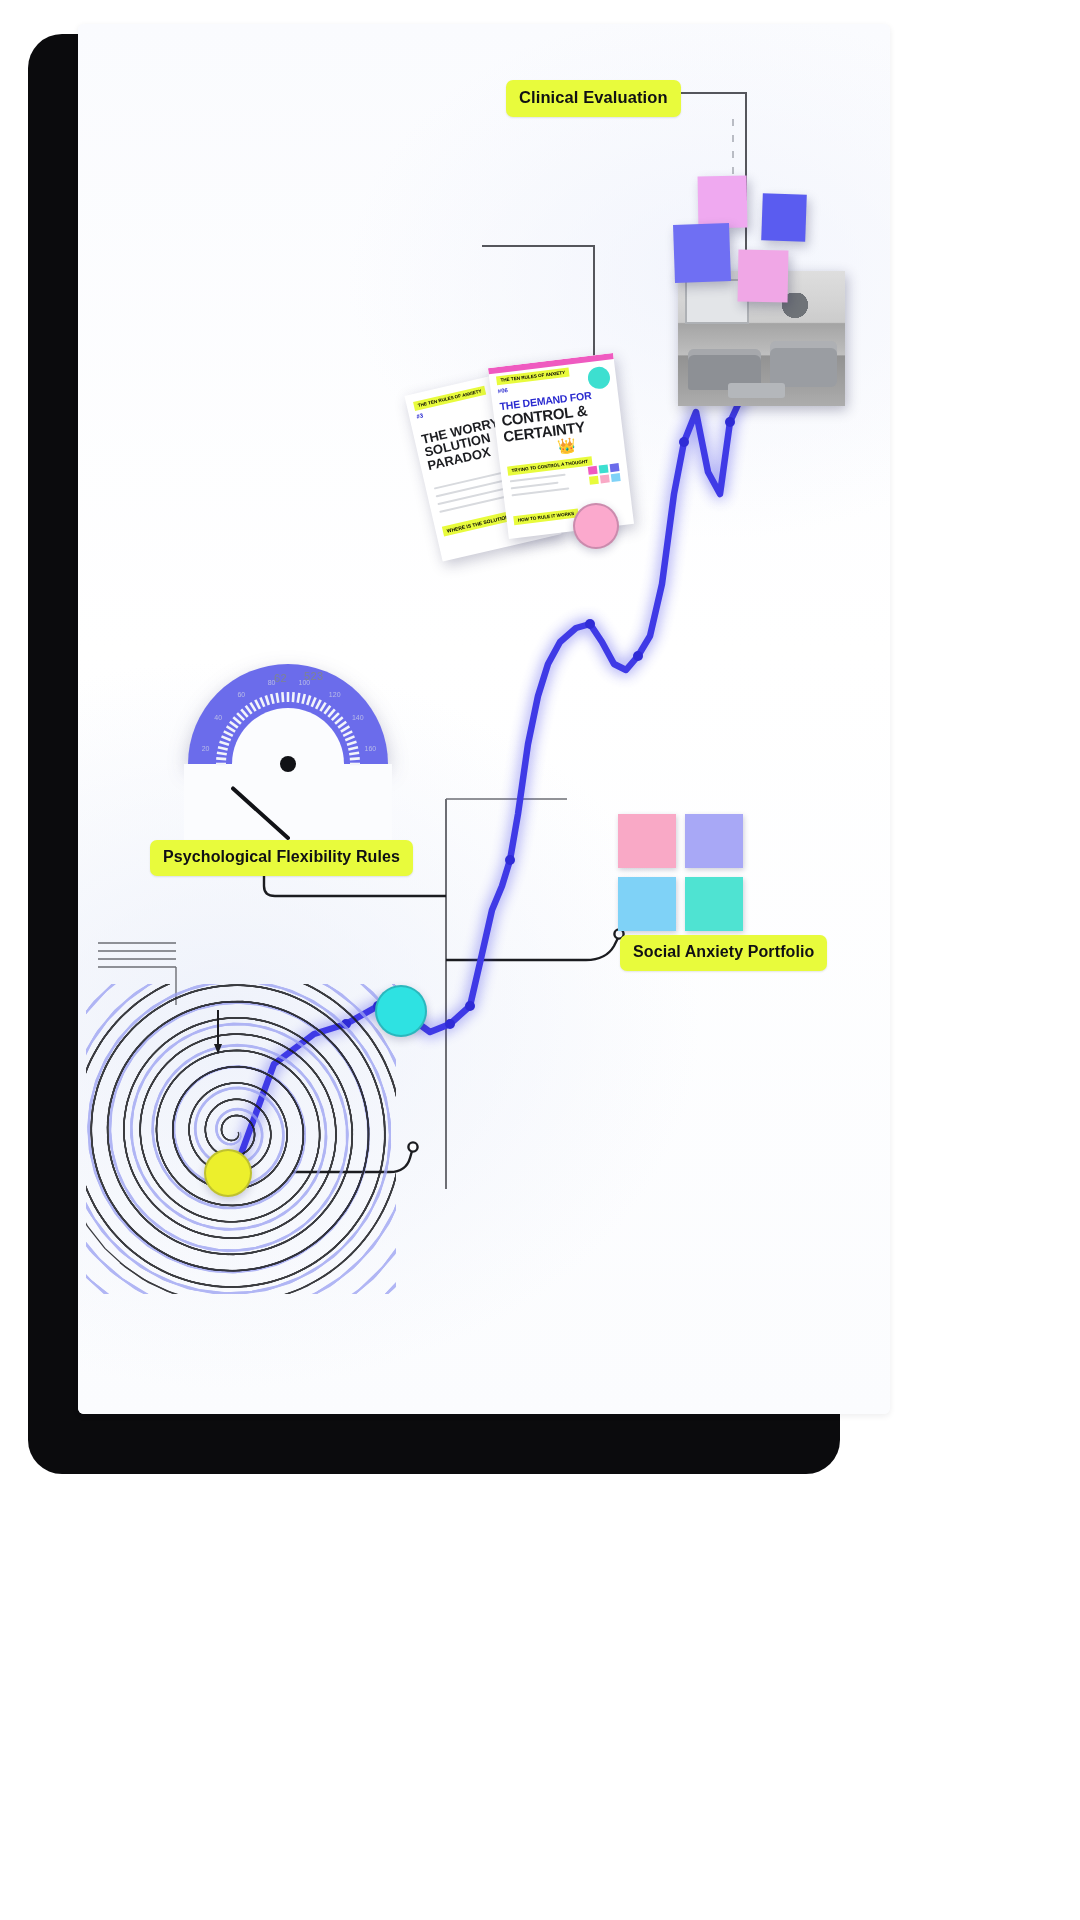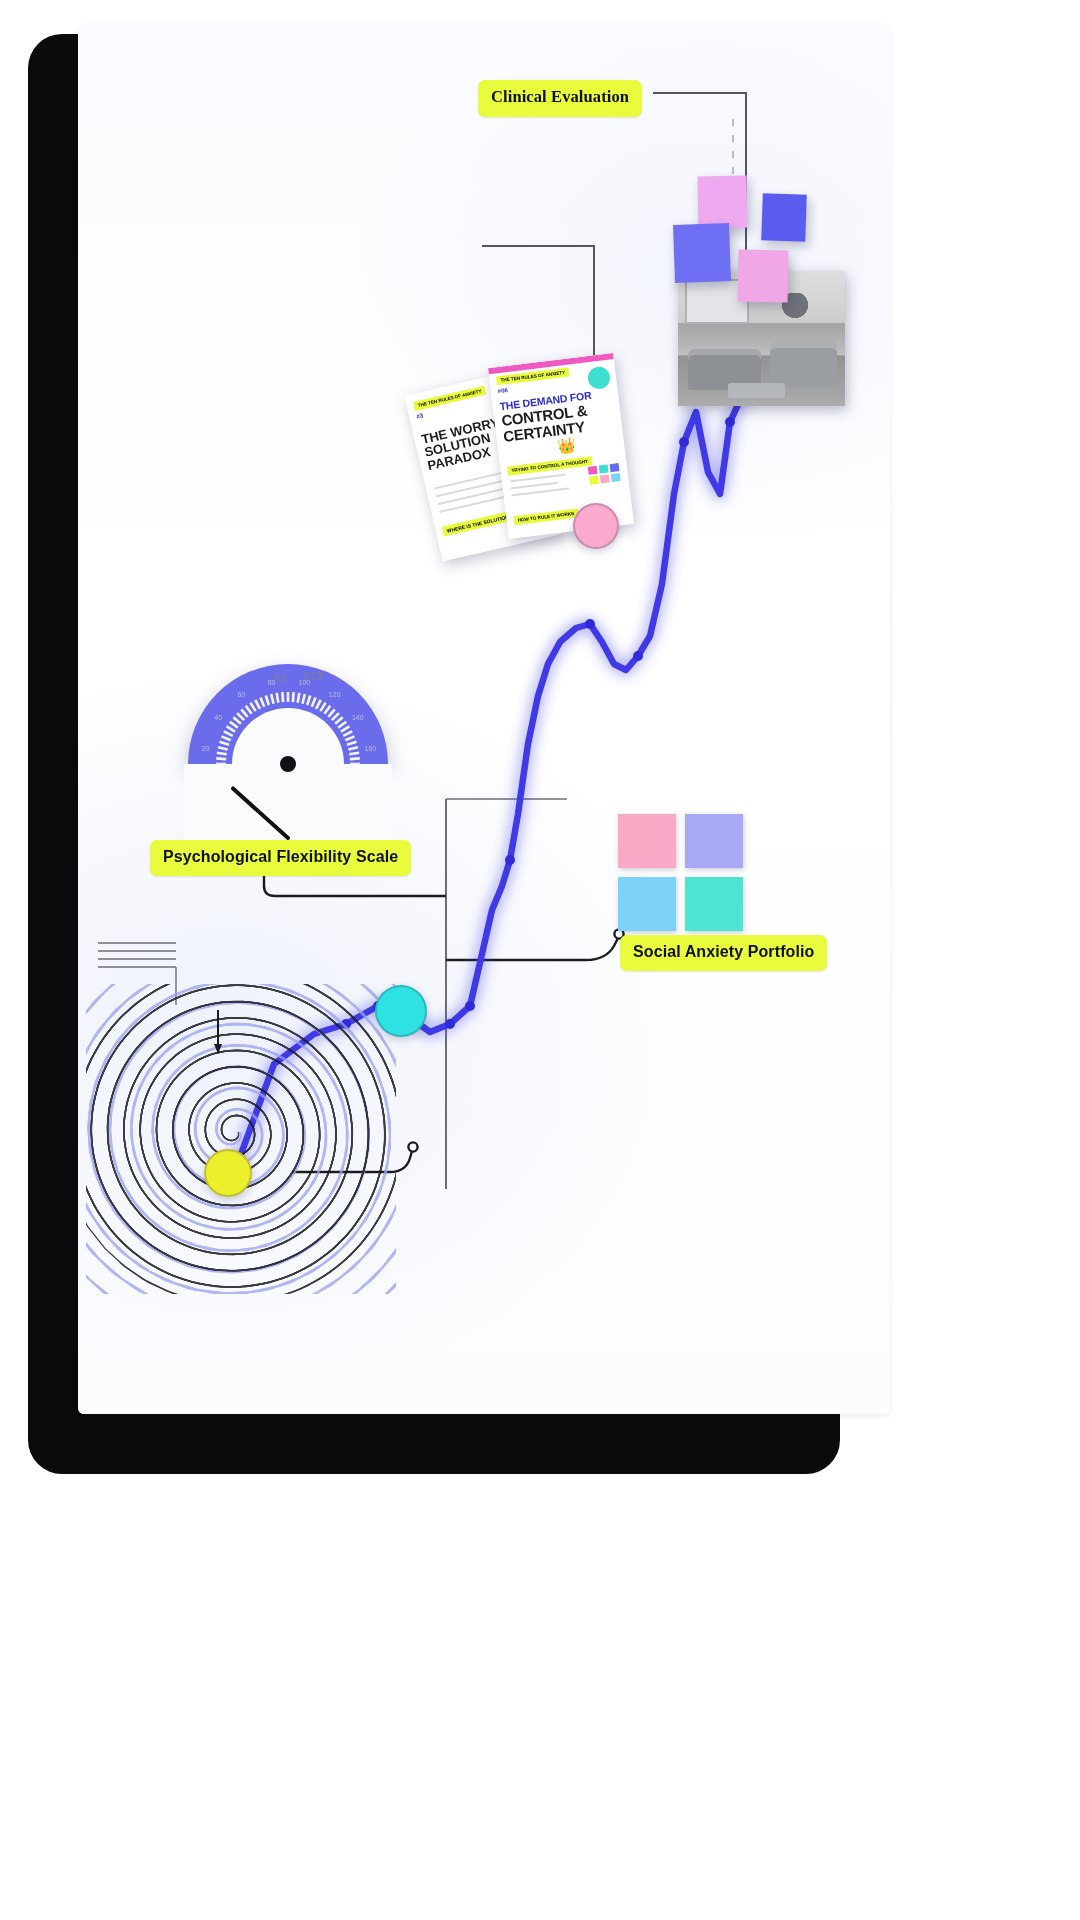--- a/index.html
+++ b/index.html
@@ -364,22 +364,22 @@
           <path d="M136.1,149.7 L135.6,147.8 L135.4,145.7 L135.5,143.6 L136.0,141.5 L136.9,139.4 L138.1,137.4 L139.7,135.6 L141.6,134.1 L143.8,132.8 L146.2,131.9 L148.8,131.4 L151.5,131.4 L154.3,131.8 L157.0,132.6 L159.6,133.9 L162.0,135.7 L164.1,137.8 L165.9,140.4 L167.3,143.2 L168.2,146.3 L168.7,149.6 L168.6,153.0 L167.9,156.3 L166.7,159.6 L164.9,162.7 L162.6,165.5 L159.8,168.0 L156.6,170.0 L153.1,171.5 L149.3,172.4 L145.4,172.8 L141.3,172.4 L137.4,171.4 L133.5,169.8 L130.0,167.5 L126.8,164.6 L124.0,161.2 L121.8,157.4 L120.3,153.2 L119.4,148.7 L119.2,144.1 L119.8,139.4 L121.2,134.9 L123.3,130.5 L126.1,126.5 L129.5,122.9 L133.6,119.9 L138.1,117.6 L143.0,116.0 L148.1,115.2 L153.4,115.2 L158.7,116.1 L163.9,117.9 L168.7,120.4 L173.1,123.8 L177.0,127.9 L180.2,132.6 L182.7,137.8 L184.3,143.4 L184.9,149.2 L184.7,155.2 L183.5,161.1 L181.3,166.8 L178.2,172.1 L174.2,176.9 L169.5,181.1 L164.2,184.5 L158.2,187.0 L151.9,188.5 L145.4,189.0 L138.8,188.5 L132.3,186.9 L126.1,184.3 L120.3,180.6 L115.2,176.1 L110.8,170.7 L107.2,164.7 L104.7,158.0 L103.2,151.0 L102.9,143.8 L103.7,136.6 L105.7,129.5 L108.9,122.8 L113.1,116.6 L118.3,111.1 L124.3,106.5 L131.1,102.9 L138.4,100.3 L146.1,99.0 L154.0,98.9 L161.8,100.1 L169.5,102.5 L176.7,106.2 L183.3,111.0 L189.0,116.8 L193.8,123.6 L197.5,131.1 L200.0,139.1 L201.2,147.5 L201.0,156.0 L199.4,164.5 L196.5,172.7 L192.3,180.3 L186.9,187.3 L180.4,193.3 L172.9,198.3 L164.7,202.0 L156.0,204.4 L146.9,205.3 L137.7,204.8 L128.6,202.9 L119.9,199.4 L111.8,194.6 L104.6,188.6 L98.3,181.3 L93.3,173.2 L89.5,164.3 L87.3,154.8 L86.6,145.0 L87.4,135.2 L89.9,125.5 L93.8,116.3 L99.2,107.8 L106.0,100.3 L113.9,93.8 L122.8,88.7 L132.5,85.1 L142.7,83.0 L153.1,82.5 L163.6,83.8 L173.8,86.7 L183.4,91.2 L192.3,97.3 L200.1,104.7 L206.7,113.4 L211.9,123.0 L215.4,133.4 L217.3,144.3 L217.4,155.5 L215.7,166.5 L212.3,177.3 L207.2,187.4 L200.4,196.6 L192.3,204.6 L182.9,211.3 L172.5,216.5 L161.4,219.9 L149.7,221.5 L137.9,221.3 L126.3,219.2 L115.0,215.2 L104.5,209.4 L95.0,202.0 L86.7,193.1 L80.0,182.9 L74.9,171.8 L71.6,159.9 L70.3,147.6 L70.9,135.1 L73.6,122.9 L78.2,111.1 L84.6,100.2 L92.7,90.4 L102.4,82.0 L113.3,75.2 L125.2,70.2 L137.8,67.2 L150.9,66.2 L163.9,67.3 L176.7,70.4 L188.9,75.6 L200.2,82.8 L210.2,91.6 L218.8,102.0 L225.6,113.7 L230.4,126.4 L233.2,139.8 L233.9,153.5 L232.3,167.2 L228.6,180.6 L222.7,193.2 L214.9,204.8 L205.2,215.0 L194.0,223.6 L181.6,230.4 L168.1,235.1 L154.0,237.6 L139.6,237.8 L125.3,235.7 L111.4,231.4 L98.4,224.8 L86.5,216.3 L76.1,205.9 L67.4,193.9 L60.8,180.6 L56.3,166.4 L54.1,151.5 L54.3,136.5 L57.0,121.6 L62.0,107.2 L69.2,93.8 L78.6,81.7 L89.8,71.1 L102.6,62.5 L116.6,55.9 L131.6,51.7 L147.2,49.9 L162.9,50.6 L178.3,53.8 L193.1,59.5 L206.9,67.5 L219.3,77.6 L229.9,89.6 L238.6,103.2 L244.9,118.1 L248.9,133.9 L250.2,150.1 L249.0,166.5 L245.2,182.5 L238.8,197.7 L230.1,211.8 L219.1,224.4 L206.3,235.1 L191.8,243.6 L176.2,249.8 L159.6,253.4 L142.7,254.3 L125.7,252.5 L109.2,248.0 L93.6,240.9 L79.2,231.4 L66.5,219.6 L55.8,205.9 L47.3,190.7 L41.4,174.2 L38.2,156.9 L37.8,139.2 L40.2,121.7 L45.3,104.7 L53.2,88.7 L63.6,74.0 L76.1,61.2 L90.7,50.5 L106.8,42.2 L124.1,36.6 L142.1,33.8 L160.4,33.9 L178.6,37.0 L196.0,42.9 L212.4,51.5 L227.2,62.7 L240.1,76.2 L250.8,91.6 L258.8,108.5 L264.1,126.6 L266.5,145.4 L265.8,164.3 L262.1,183.0 L255.4,200.9 L246.0,217.6 L233.9,232.6 L219.6,245.5 L203.3,256.1 L185.5,263.9 L166.6,268.8 L147.2,270.7 L127.6,269.4 L108.3,264.9 L90.0,257.5 L73.1,247.2 L57.9,234.3 L45.0,219.1 L34.6,201.9 L27.1,183.3 L22.6,163.6 L21.3,143.4 L23.2,123.2 L28.4,103.5 L36.6,84.8 L47.8,67.6 L61.6,52.4 L77.7,39.5 L95.7,29.3 L115.2,22.1 L135.7,18.0 L156.5,17.3 L177.4,19.9 L197.5,25.9 L216.6,35.0 L234.0,47.0 L249.3,61.7 L262.1,78.8 L272.1,97.7 L278.9,118.0 L282.4,139.2 L282.5,160.8 L279.2,182.1 L272.5,202.8 L262.5,222.1 L249.5,239.7 L233.9,255.0 L215.9,267.7 L196.1,277.4 L175.0,283.8 L153.0,286.8 L130.8,286.2 L108.9,282.1 L87.8,274.6 L68.2,263.7 L50.5,249.8 L35.2,233.2 L22.7,214.4 L13.3,193.7 L7.4,171.7 L5.0,149.0 L6.2,126.1 L11.1,103.7 L19.5,82.3 L31.3,62.4 L46.2,44.6 L63.7,29.4 L83.5,17.1 L105.0,8.1 L127.8,2.6 L151.3,0.8 L174.7,2.8 L197.7,8.5 L219.4,17.9 L239.5,30.6 L257.4,46.4 L272.5,64.9 L284.5,85.6 L293.1,108.0 L298.1,131.6 L299.2,155.8 L296.4,179.8 L289.8,203.2 L279.6,225.3 L265.9,245.6 L249.1,263.4 L229.7,278.4 L208.0,290.1 L184.7,298.3 L160.3,302.6 L135.5,303.0 L110.9,299.4 L87.0,292.0 L64.7,280.8 L44.3,266.1 L26.5,248.3 L11.7,227.9 L0.3,205.3 L-7.3,181.2 L-11.1,156.0 L-10.7,130.5 L-6.3,105.3 L2.1,81.1 L14.3,58.5 L29.9,38.1 L48.7,20.3 L70.1,5.8 L93.6,-5.2 L118.6,-12.3 L144.6,-15.4 L170.7,-14.3 L196.4,-9.0 L220.9,0.4 L243.8,13.5 L264.3,30.2 L281.9,50.0 L296.2,72.4 L306.7,96.8 L313.2,122.7 L315.6,149.4 L313.6,176.1 L307.4,202.3 L297.1,227.2 L282.9,250.2 L265.2,270.7 L244.4,288.1 L221.0,302.1 L195.7,312.1 L169.0,318.0 L141.6,319.6 L114.2,316.8 L87.6,309.7 L62.4,298.4 L39.3,283.1 L18.9,264.4 L1.6,242.5 L-11.9,218.2 L-21.5,191.9 "></path>
         </g>
       <line x1="132" y1="26" x2="132" y2="64" stroke="#1b1c20" stroke-width="2"></line>
       <polygon points="132,70 128,60 136,60" fill="#1b1c20"></polygon>
     </svg>
 
     <div class="node node-pink" style="left:495px;top:479px;width:42px;height:42px;"></div>
     <div class="node node-cyan" style="left:297px;top:961px;width:48px;height:48px;"></div>
     <div class="node node-yellow" style="left:126px;top:1125px;width:44px;height:44px;"></div>
 
-    <div class="pill" style="left:400px;top:56px;font-family:Liberation Serif, serif;">Clinical Evaluation</div>
-
-
-    <div class="pill sm" style="left:72px;top:816px;">Psychological Flexibility Scale</div>
+    <div class="pill" style="left:428px;top:56px;">Clinical Evaluation</div>
+
+
+    <div class="pill sm" style="left:72px;top:816px;">Psychological Flexibility Rules</div>
 
     <div class="pill sm" style="left:542px;top:911px;">Social Anxiety Portfolio</div>
 
 
   </div>
 </div>
 
 </body></html>

